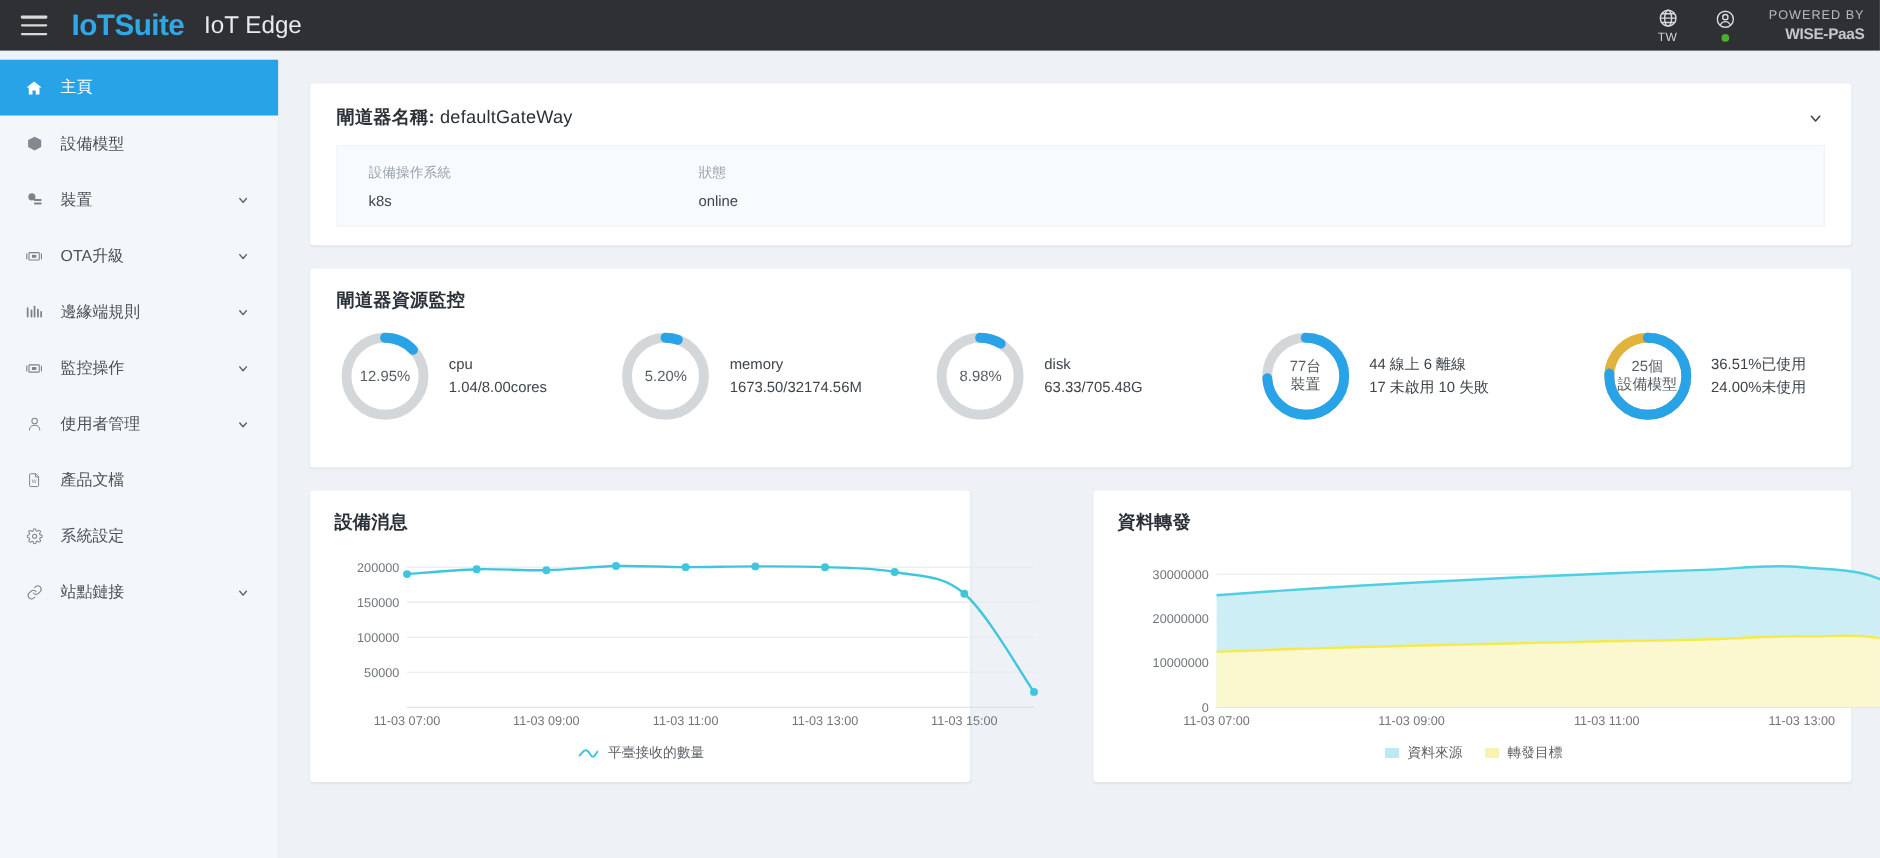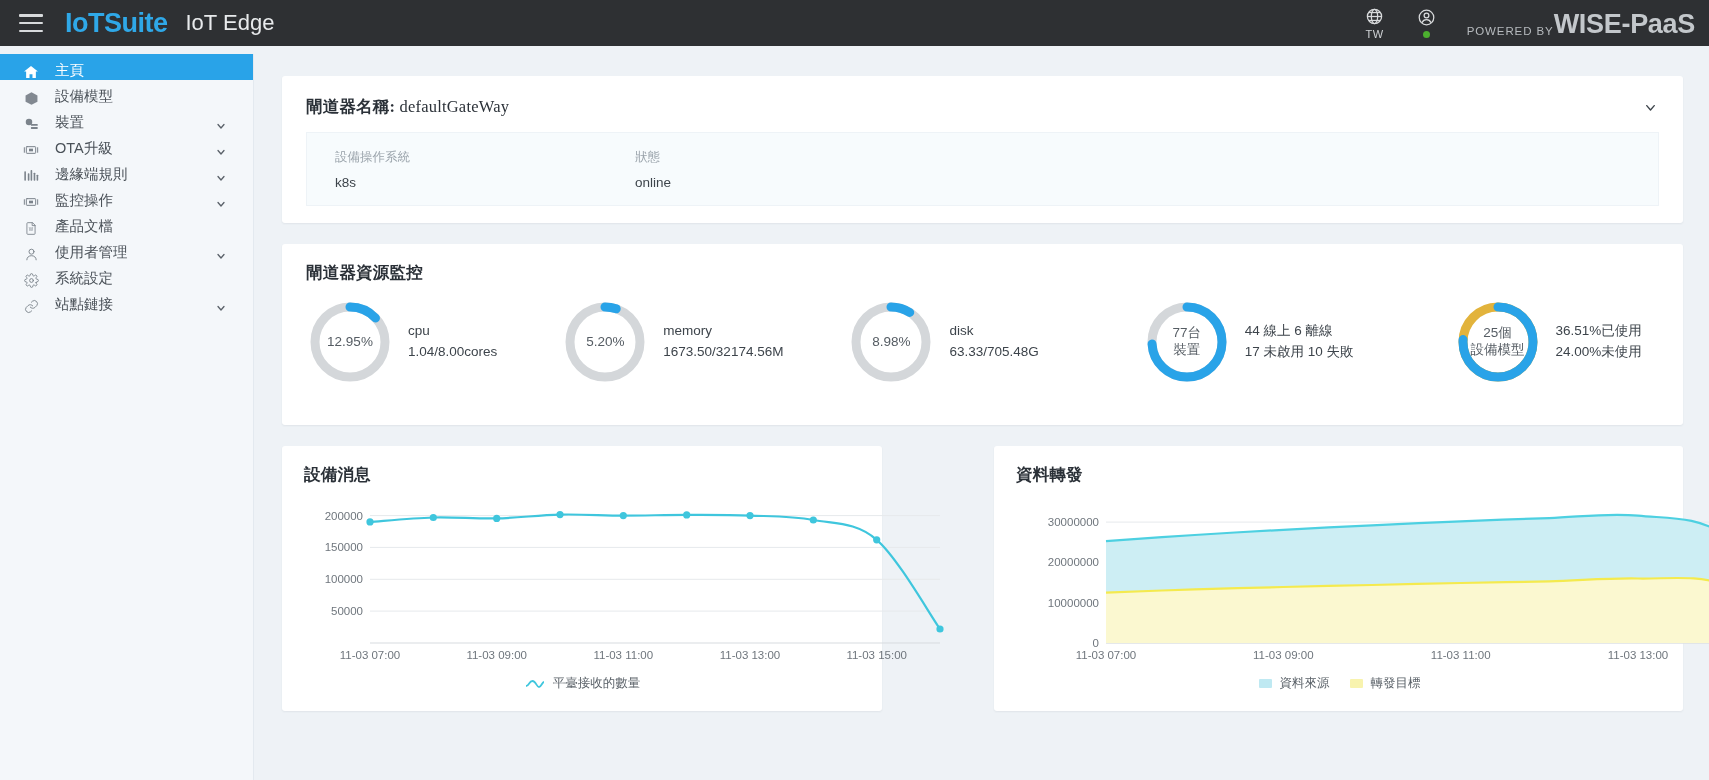--- a/index.html
+++ b/index.html
@@ -38,38 +38,38 @@
     width: 52px; height: 100%; cursor: pointer;
   }
   .hdr-icon-btn svg { display: block; }
   .hdr-icon-btn .lang-label {
     color: #cfd2d5; font-size: 11px; margin-top: 2px; letter-spacing: .5px;
   }
   .status-dot {
     width: 7px; height: 7px; border-radius: 50%; background: #4caf2f; margin-top: 4px;
   }
   .powered {
-    display: flex; align-items: flex-end;
+    display: flex; flex-direction: column; align-items: flex-end;
     margin-left: 14px; margin-right: 14px; line-height: 1;
   }
   .powered .pb {
     color: #b6babe; font-size: 11.5px; letter-spacing: .9px; font-weight: 400;
   }
   .powered .wp {
-    color: #c3c7cb; font-size: 27px; font-weight: bold; letter-spacing: -0.3px; margin-top: 2px;
+    color: #c3c7cb; font-size: 14px; font-weight: bold; letter-spacing: -0.3px; margin-top: 2px;
   }
 
   
   .sidebar {
     position: absolute; top: 54px; left: 0; width: 254px; bottom: 0;
     background: #f4f7fa; border-right: 1px solid #e3e9ef;
     overflow: hidden;
   }
   .nav-item {
-    display: flex; align-items: flex-end; height: 26px;
+    display: flex; align-items: center; height: 51px;
     padding-left: 20px; cursor: pointer;
     color: #4a5158; font-size: 14.5px;
   }
   .nav-item.active { background: #29a3e8; color: #ffffff; }
   .nav-item .nav-icon {
     width: 22px; display: flex; align-items: center; justify-content: center;
     margin-right: 13px; flex: 0 0 22px;
   }
   .nav-item .nav-label { flex: 1; }
   .nav-item .chev {
@@ -87,21 +87,21 @@
     box-shadow: 0 1px 2px rgba(40,55,70,.07);
   }
 
   
   .gw-card {
     position: absolute; left: 28px; top: 22px; right: 26px; height: 147px;
     padding: 20px 24px 0 24px;
   }
   .gw-title-row { display: flex; align-items: flex-start; }
   .gw-title {
-    font-size: 16.5px; font-weight: bold; color: #2b3138; letter-spacing: .2px; font-family: Liberation Serif, serif;
+    font-size: 16.5px; font-weight: bold; color: #2b3138; letter-spacing: .2px;
   }
   .gw-title .gw-name { font-weight: normal; color: #2b3138; }
   .gw-collapse {
     margin-left: auto; cursor: pointer; width: 18px; height: 18px;
     display: flex; align-items: center; justify-content: center; margin-top: 2px;
   }
   .gw-panel {
     margin-top: 14px; background: #f7fbfd; border: 1px solid #eef3f7;
     height: 74px; display: flex; align-items: flex-start; padding: 16px 0 0 28px;
   }
@@ -272,41 +272,41 @@
       </span>
       <span class="nav-label">監控操作</span>
       <span class="chev">
         <svg width="12" height="12" viewBox="0 0 24 24" fill="none" stroke="#5a6169" stroke-width="2.6" stroke-linecap="round" stroke-linejoin="round">
           <polyline points="6 9 12 16 18 9"></polyline>
         </svg>
       </span>
     </div>
     <div class="nav-item">
       <span class="nav-icon">
+        <svg width="15" height="15" viewBox="0 0 24 24" fill="none" stroke="#7b838b" stroke-width="1.5" stroke-linecap="round" stroke-linejoin="round">
+          <circle cx="12" cy="7.5" r="4"></circle>
+          <path d="M4.5 20.5c0-4.1 3.4-6.6 7.5-6.6s7.5 2.5 7.5 6.6"></path>
+        </svg>
+      </span>
+      <span class="nav-label">使用者管理</span>
+      <span class="chev">
+        <svg width="12" height="12" viewBox="0 0 24 24" fill="none" stroke="#5a6169" stroke-width="2.6" stroke-linecap="round" stroke-linejoin="round">
+          <polyline points="6 9 12 16 18 9"></polyline>
+        </svg>
+      </span>
+    </div>
+    <div class="nav-item">
+      <span class="nav-icon">
         <svg width="14" height="15" viewBox="0 0 24 24" fill="none" stroke="#7b838b" stroke-width="1.5" stroke-linecap="round" stroke-linejoin="round">
           <path d="M14 2H6.5A1.5 1.5 0 0 0 5 3.5v17A1.5 1.5 0 0 0 6.5 22h11a1.5 1.5 0 0 0 1.5-1.5V7z"></path>
           <polyline points="14 2 14 7 19 7"></polyline>
           <text x="8.2" y="17" font-size="8" fill="#7b838b" stroke="none" font-family="sans-serif">W</text>
         </svg>
       </span>
       <span class="nav-label">產品文檔</span>
-    </div>
-    <div class="nav-item">
-      <span class="nav-icon">
-        <svg width="15" height="15" viewBox="0 0 24 24" fill="none" stroke="#7b838b" stroke-width="1.5" stroke-linecap="round" stroke-linejoin="round">
-          <circle cx="12" cy="7.5" r="4"></circle>
-          <path d="M4.5 20.5c0-4.1 3.4-6.6 7.5-6.6s7.5 2.5 7.5 6.6"></path>
-        </svg>
-      </span>
-      <span class="nav-label">使用者管理</span>
-      <span class="chev">
-        <svg width="12" height="12" viewBox="0 0 24 24" fill="none" stroke="#5a6169" stroke-width="2.6" stroke-linecap="round" stroke-linejoin="round">
-          <polyline points="6 9 12 16 18 9"></polyline>
-        </svg>
-      </span>
     </div>
     <div class="nav-item">
       <span class="nav-icon">
         <svg width="15" height="15" viewBox="0 0 24 24" fill="none" stroke="#7b838b" stroke-width="1.5" stroke-linecap="round" stroke-linejoin="round">
           <circle cx="12" cy="12" r="3"></circle>
           <path d="M19.4 15a1.6 1.6 0 0 0 .3 1.8l.1.1a2 2 0 1 1-2.8 2.8l-.1-.1a1.6 1.6 0 0 0-1.8-.3 1.6 1.6 0 0 0-1 1.5V21a2 2 0 1 1-4 0v-.1A1.6 1.6 0 0 0 9 19.4a1.6 1.6 0 0 0-1.8.3l-.1.1a2 2 0 1 1-2.8-2.8l.1-.1a1.6 1.6 0 0 0 .3-1.8 1.6 1.6 0 0 0-1.5-1H3a2 2 0 1 1 0-4h.1A1.6 1.6 0 0 0 4.6 9a1.6 1.6 0 0 0-.3-1.8l-.1-.1a2 2 0 1 1 2.8-2.8l.1.1a1.6 1.6 0 0 0 1.8.3H9a1.6 1.6 0 0 0 1-1.5V3a2 2 0 1 1 4 0v.1a1.6 1.6 0 0 0 1 1.5 1.6 1.6 0 0 0 1.8-.3l.1-.1a2 2 0 1 1 2.8 2.8l-.1.1a1.6 1.6 0 0 0-.3 1.8V9a1.6 1.6 0 0 0 1.5 1H21a2 2 0 1 1 0 4h-.1a1.6 1.6 0 0 0-1.5 1z"></path>
         </svg>
       </span>
       <span class="nav-label">系統設定</span>
     </div>

